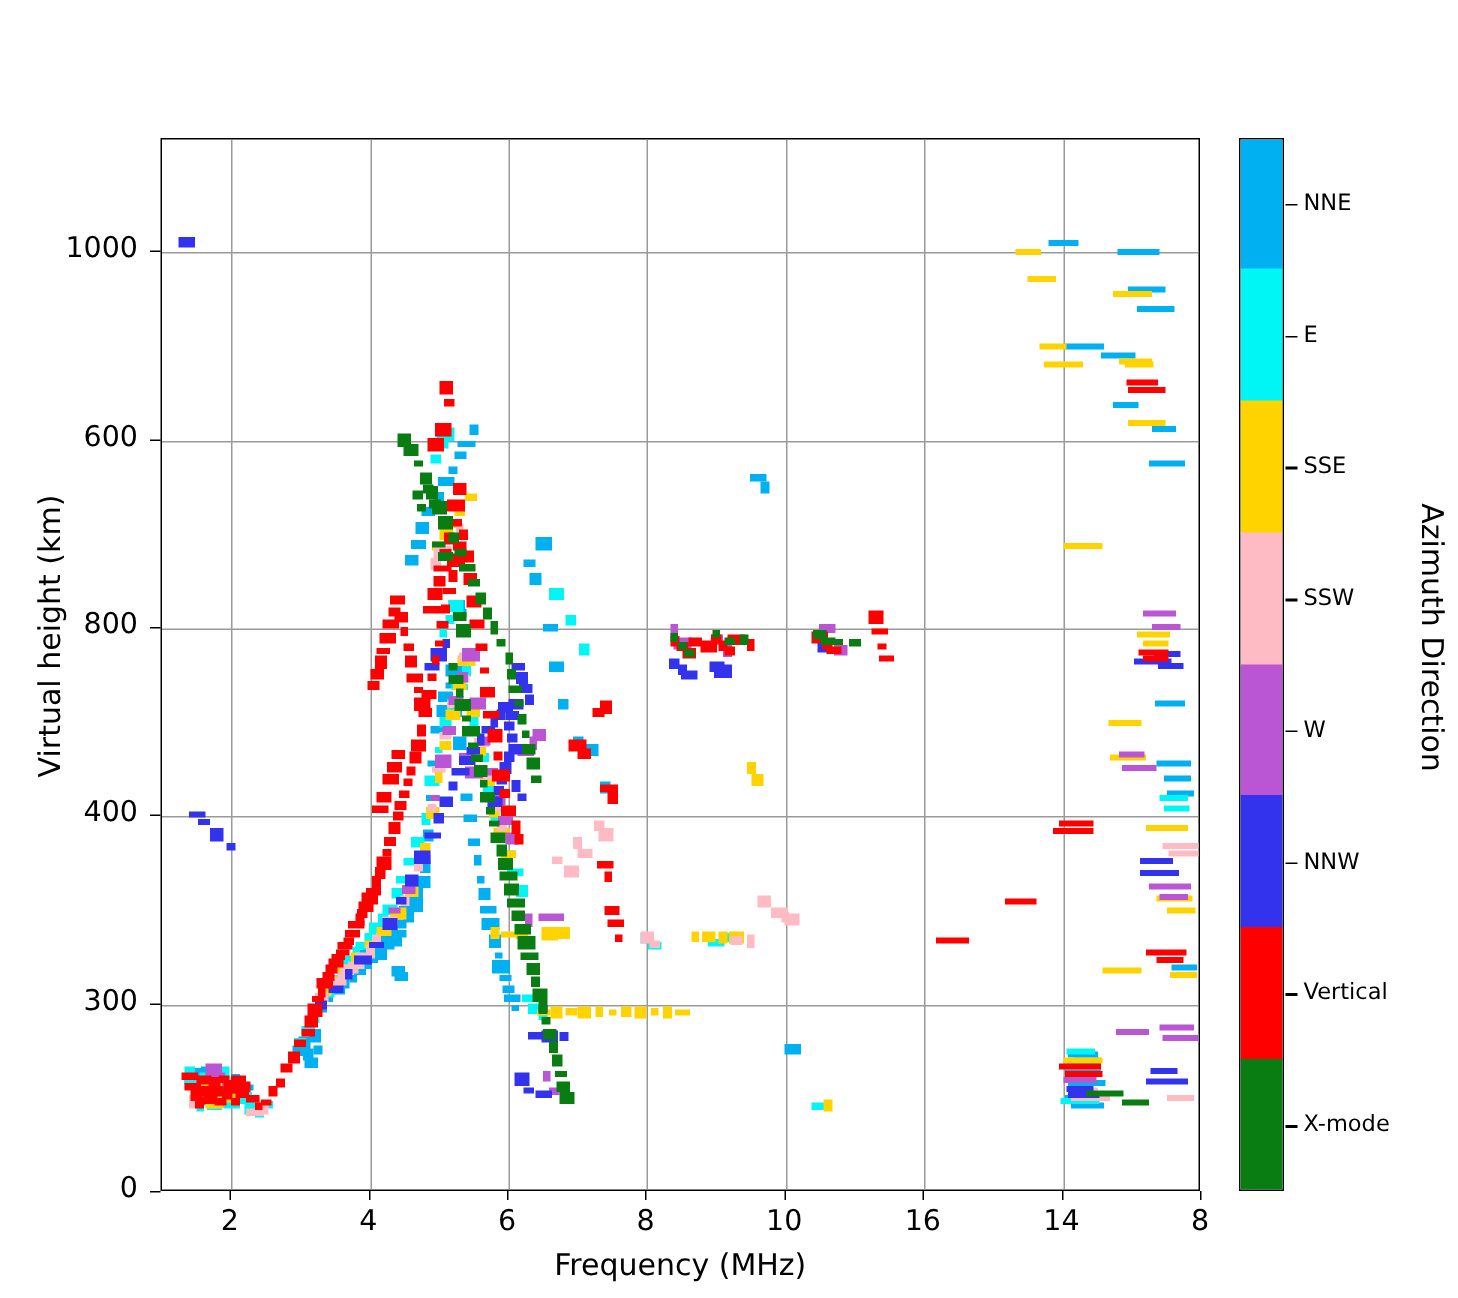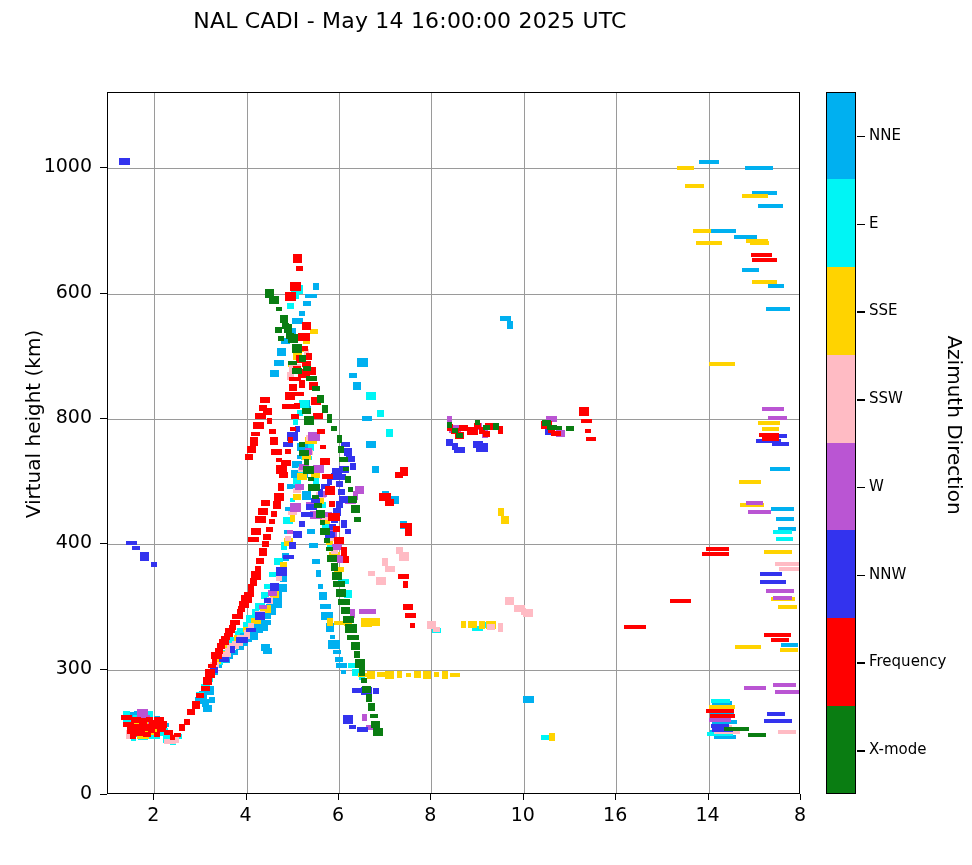--- a/index.html
+++ b/index.html
@@ -61,21 +61,20 @@
   .cbar-title{
     position:absolute;left:795px;top:413px;width:320px;text-align:center;
     font-size:20px;color:#000;transform:rotate(90deg);transform-origin:center center;
   }
 </style>
 </head>
 <body>
 
 <div id="root">
 
-  <div class="title">NAL CADI - May 14 16:00:00 2025 UTC</div>
 
   <div class="plot-frame">
     <div class="plot-inner" id="plot-inner">
         <div class="gridv" style="left: 46.2px;"></div>
         <div class="gridv" style="left: 138.6px;"></div>
         <div class="gridv" style="left: 231px;"></div>
         <div class="gridv" style="left: 323.4px;"></div>
         <div class="gridv" style="left: 415.8px;"></div>
         <div class="gridv" style="left: 508.2px;"></div>
         <div class="gridv" style="left: 600.6px;"></div>
@@ -784,20 +783,21 @@
       <div class="ytick" style="top: 543.286px;"></div>
       <div class="yticklabel" style="top: 530.286px;">400</div>
       <div class="ytick" style="top: 417.929px;"></div>
       <div class="yticklabel" style="top: 404.929px;">800</div>
       <div class="ytick" style="top: 292.571px;"></div>
       <div class="yticklabel" style="top: 279.571px;">600</div>
       <div class="ytick" style="top: 167.214px;"></div>
       <div class="yticklabel" style="top: 154.214px;">1000</div>
     </div>
 
+  <div class="xlabel">Frequency (MHz)</div>
   <div class="ylabel">Virtual height (km)</div>
 
   <div class="cbar" id="cbar">
       <div class="cseg" style="top: -1.4px; height: 88.75px; background: rgb(0, 176, 240);"></div>
       <div class="cseg" style="top: 86.35px; height: 88.75px; background: rgb(0, 245, 245);"></div>
       <div class="cseg" style="top: 174.1px; height: 88.75px; background: rgb(255, 211, 0);"></div>
       <div class="cseg" style="top: 261.85px; height: 88.75px; background: rgb(255, 187, 196);"></div>
       <div class="cseg" style="top: 349.6px; height: 88.75px; background: rgb(186, 85, 211);"></div>
       <div class="cseg" style="top: 437.35px; height: 88.75px; background: rgb(51, 51, 238);"></div>
       <div class="cseg" style="top: 525.1px; height: 88.75px; background: rgb(255, 0, 0);"></div>
@@ -810,19 +810,19 @@
       <div class="cticklabel" style="top: 213.625px;">E</div>
       <div class="ctick" style="top: 311.375px;"></div>
       <div class="cticklabel" style="top: 301.375px;">SSE</div>
       <div class="ctick" style="top: 399.125px;"></div>
       <div class="cticklabel" style="top: 389.125px;">SSW</div>
       <div class="ctick" style="top: 486.875px;"></div>
       <div class="cticklabel" style="top: 476.875px;">W</div>
       <div class="ctick" style="top: 574.625px;"></div>
       <div class="cticklabel" style="top: 564.625px;">NNW</div>
       <div class="ctick" style="top: 662.375px;"></div>
-      <div class="cticklabel" style="top: 652.375px;">Frequency</div>
+      <div class="cticklabel" style="top: 652.375px;">Vertical</div>
       <div class="ctick" style="top: 750.125px;"></div>
       <div class="cticklabel" style="top: 740.125px;">X-mode</div>
     </div>
   <div class="cbar-title">Azimuth Direction</div>
 
 </div>
 
 </body></html>

